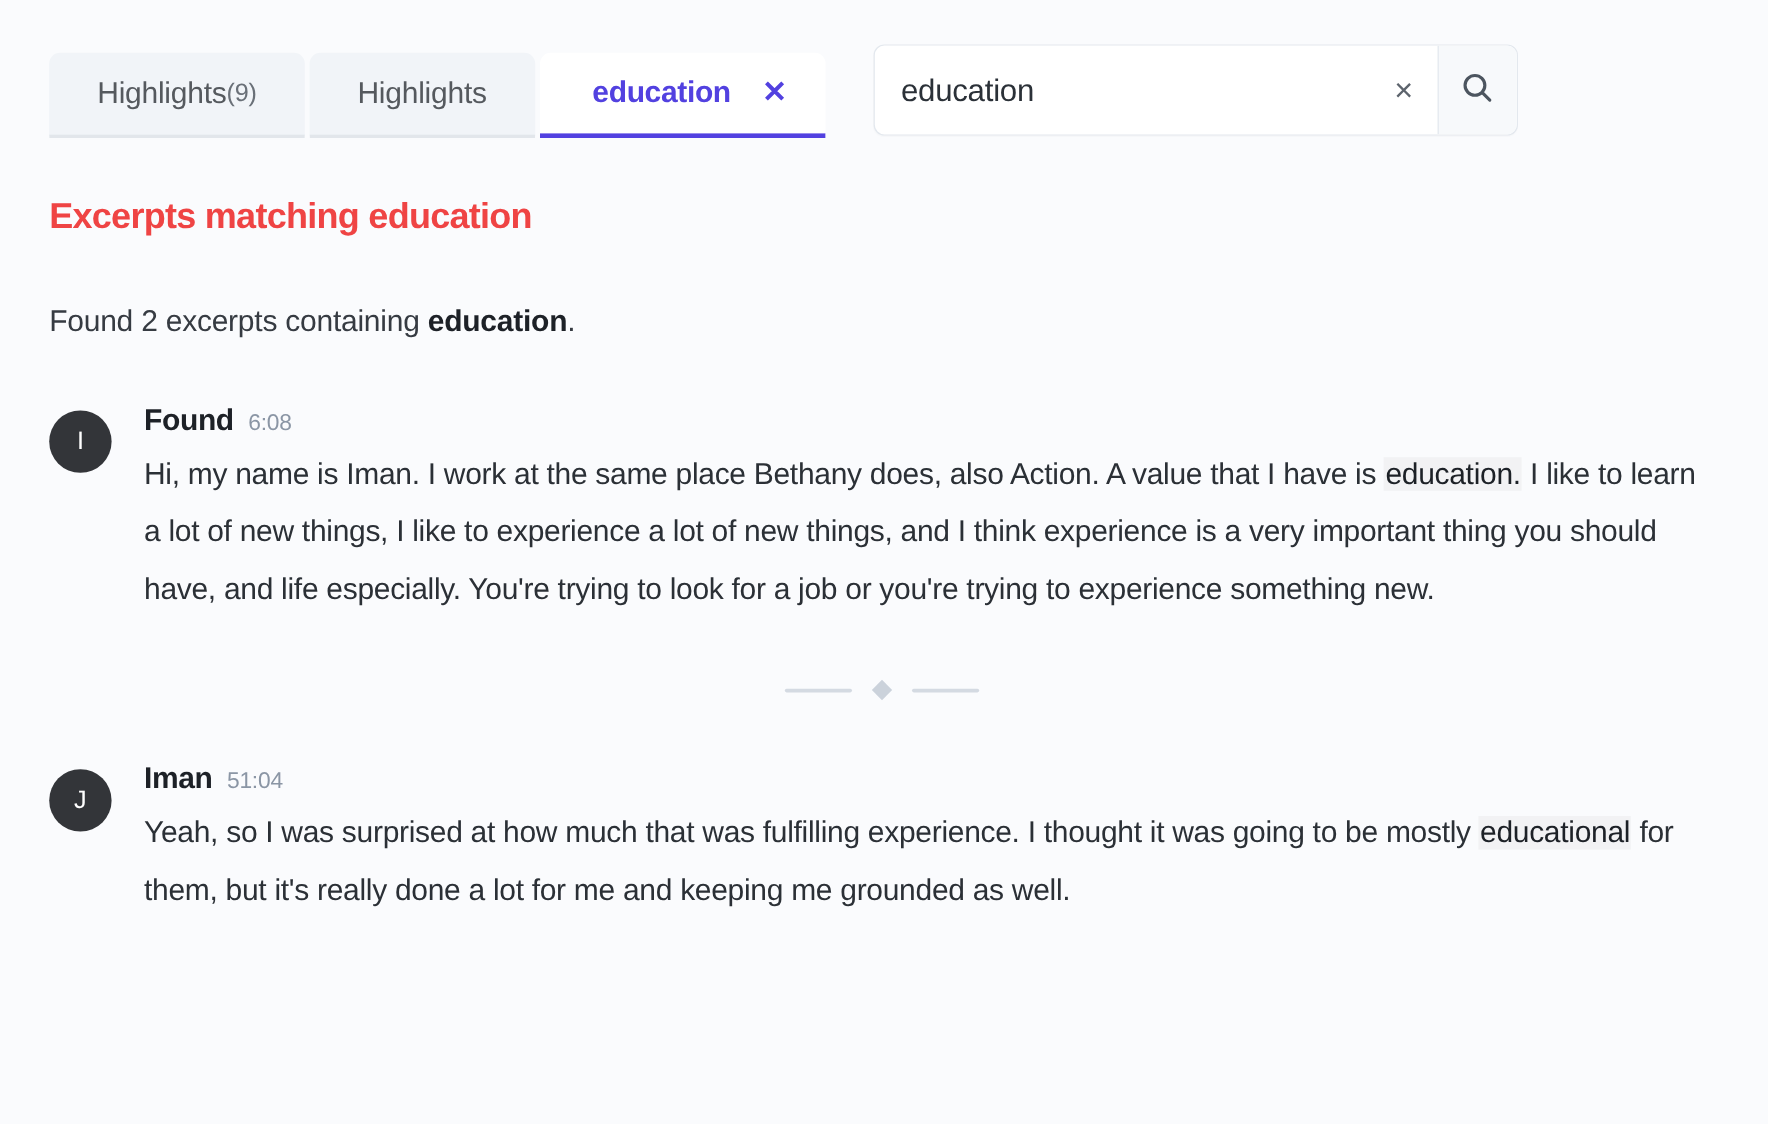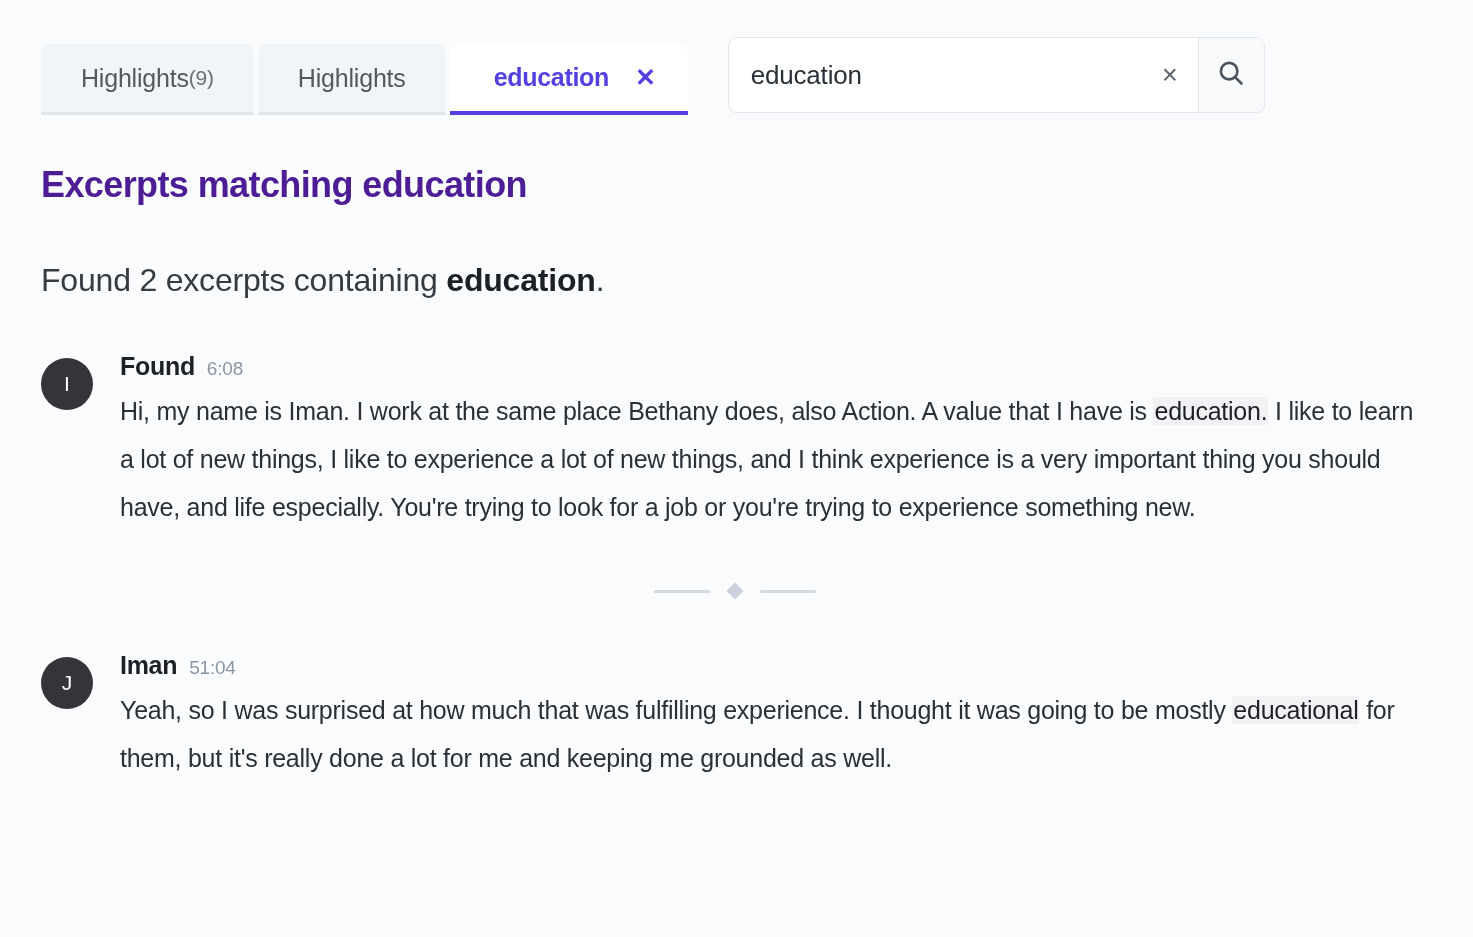--- a/index.html
+++ b/index.html
@@ -120,28 +120,28 @@
     background: #f7f9fb;
     border-left: 1px solid #e3e8ee;
     cursor: pointer;
   }
 
   
   .content {
     padding: 0 44px 0 41px;
   }
   .page-title {
-    font-size: 36px;
-    font-weight: bold;
-    color: #4c1d95;
+    font-size: 30px;
+    font-weight: bold;
+    color: #ef4444;
     letter-spacing: -0.6px;
     margin: 49px 0 0 0;
   }
   .found-line {
-    font-size: 32px;
+    font-size: 25px;
     color: #363b42;
     letter-spacing: -0.2px;
     margin: 56px 0 0 0;
   }
   .found-line b { font-weight: bold; color: #1d2127; }
 
   
   .excerpt {
     display: flex;
     margin-top: 53px;

